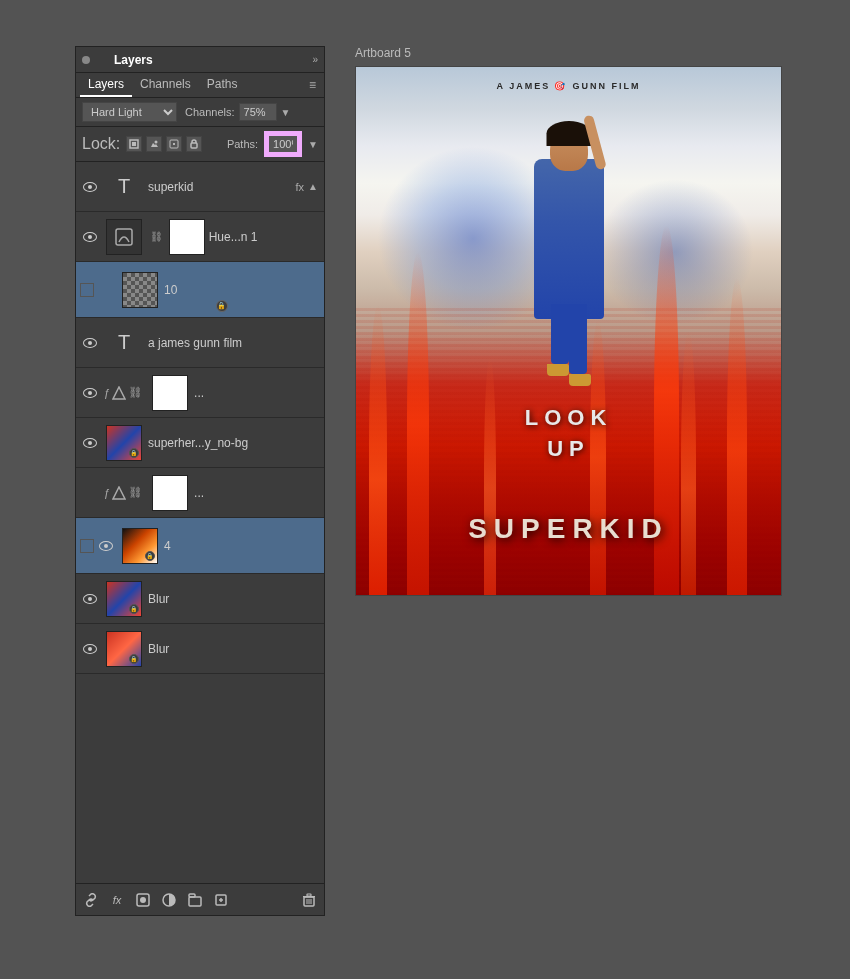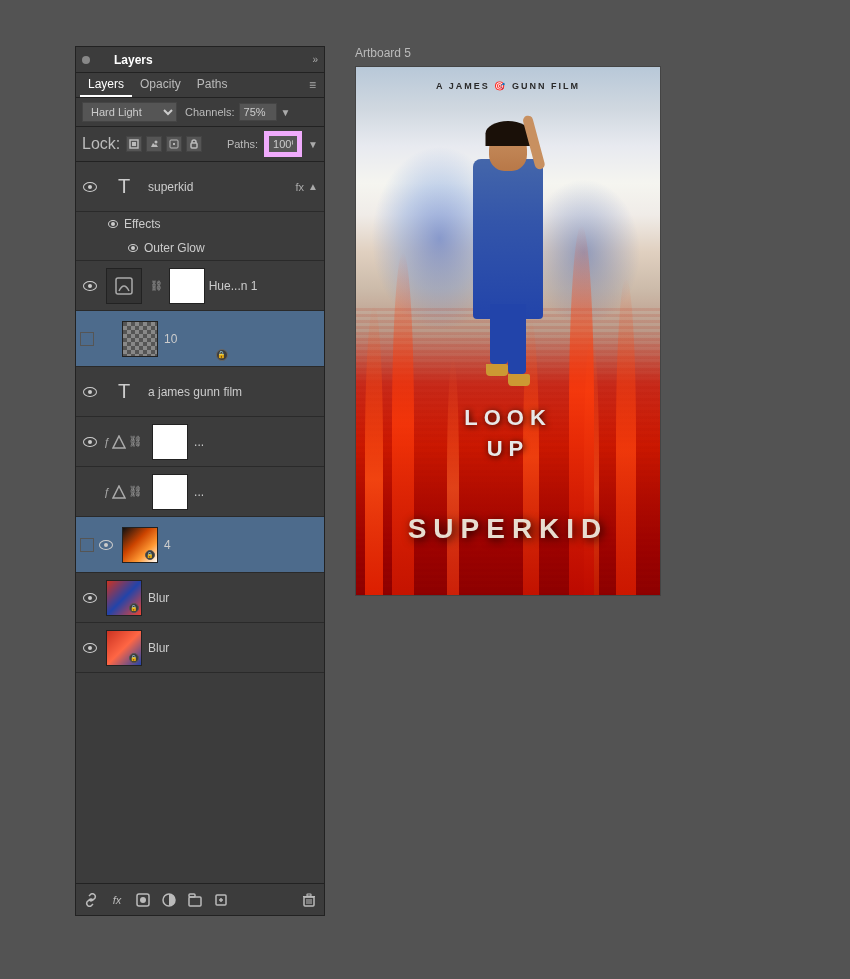--- a/index.html
+++ b/index.html
@@ -310,21 +310,21 @@
       top: 46px;
       right: 20px;
       bottom: 20px;
     }
     .artboard-label {
       font-size: 12px;
       color: #bbb;
       margin-bottom: 6px;
     }
     .artboard-canvas {
-      width: 306px;
+      width: 427px;
       height: 530px;
       background: #fff;
       position: relative;
       overflow: hidden;
       border: 1px solid #444;
     }
 
     
     .poster {
       width: 100%;
@@ -349,21 +349,21 @@
 <div id="layers-panel">
 
   <div class="panel-titlebar">
     <div class="panel-close"></div>
     <span style="font-size:12px; color:#fff; font-weight:bold; margin-left:20px;">Layers</span>
     <span class="panel-collapse">»</span>
   </div>
 
   <div class="panel-tabs">
     <div class="panel-tab active">Layers</div>
-    <div class="panel-tab">Opacity</div>
+    <div class="panel-tab">Channels</div>
     <div class="panel-tab">Paths</div>
     <span class="panel-menu-icon">≡</span>
   </div>
 
   <div class="blend-row">
     <select class="blend-select">
       <option>Hard Light</option>
     </select>
     <span class="opacity-label">Channels:</span>
     <input class="opacity-input" type="text" value="75%" style="">
@@ -408,34 +408,20 @@
     <div class="layer-row">
       <div class="visibility-eye">
         <div class="eye-icon"></div>
       </div>
       <div class="layer-thumb text-type">T</div>
       <span class="layer-name">superkid</span>
       <span class="layer-fx">fx</span>
       <span class="layer-expand">▲</span>
     </div>
 
-    <div class="effects-row">
-      <div class="effects-item">
-        <div class="effects-eye">
-          <div class="eye-icon" style="width:10px;height:8px;"></div>
-        </div>
-        <span>Effects</span>
-      </div>
-      <div class="effects-item effects-item-sub">
-        <div class="effects-eye">
-          <div class="eye-icon" style="width:10px;height:8px;"></div>
-        </div>
-        <span>Outer Glow</span>
-      </div>
-    </div>
 
     <div class="layer-row">
       <div class="visibility-eye">
         <div class="eye-icon"></div>
       </div>
       <div class="layer-thumb" style="background:#333; display:flex; align-items:center; justify-content:center;">
         <svg width="18" height="18" viewBox="0 0 18 18">
             <rect x="1" y="1" width="16" height="16" rx="2" fill="none" stroke="#aaa" stroke-width="1.5"></rect>
             <path d="M4 14 Q9 4 14 14" fill="none" stroke="#aaa" stroke-width="1.5"></path>
           </svg>
@@ -471,20 +457,29 @@
         <span style="font-size:11px; color:#aaa;">ƒ</span>
         <svg width="14" height="14" viewBox="0 0 14 14">
             <polygon points="7,1 13,13 1,13" fill="none" stroke="#aaa" stroke-width="1.5"></polygon>
           </svg>
         <span style="font-size:11px; color:#aaa;">⛓</span>
       </div>
       <div class="layer-thumb white-thumb"></div>
       <span class="layer-name">...</span>
     </div>
 
+    <div class="layer-row">
+      <div class="visibility-eye">
+        <div class="eye-icon"></div>
+      </div>
+      <div class="layer-thumb" style="background: linear-gradient(135deg, #cc3322 0%, #2244aa 50%, #ee4433 100%); position:relative;">
+        <div style="position:absolute; bottom:2px; right:2px; width:10px; height:10px; border:1px solid #555; border-radius:50%; background:#3c3c3c; font-size:6px; display:flex; align-items:center; justify-content:center; color:#aaa;">🔒</div>
+      </div>
+      <span class="layer-name">superher...y_no-bg</span>
+    </div>
 
     <div class="layer-row">
       <div class="visibility-eye">
         
       </div>
       <div style="display:flex; gap:2px; align-items:center; margin:0 4px;">
         <span style="font-size:11px; color:#aaa;">ƒ</span>
         <svg width="14" height="14" viewBox="0 0 14 14">
             <polygon points="7,1 13,13 1,13" fill="none" stroke="#aaa" stroke-width="1.5"></polygon>
           </svg>

